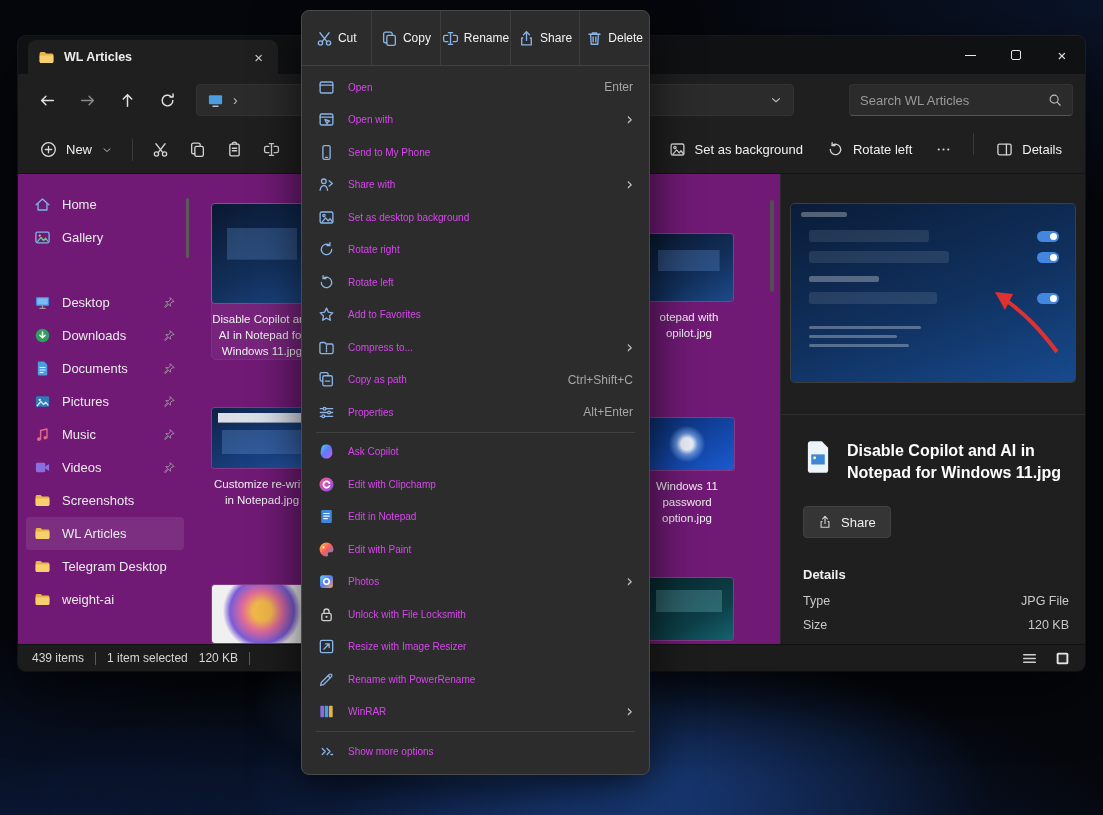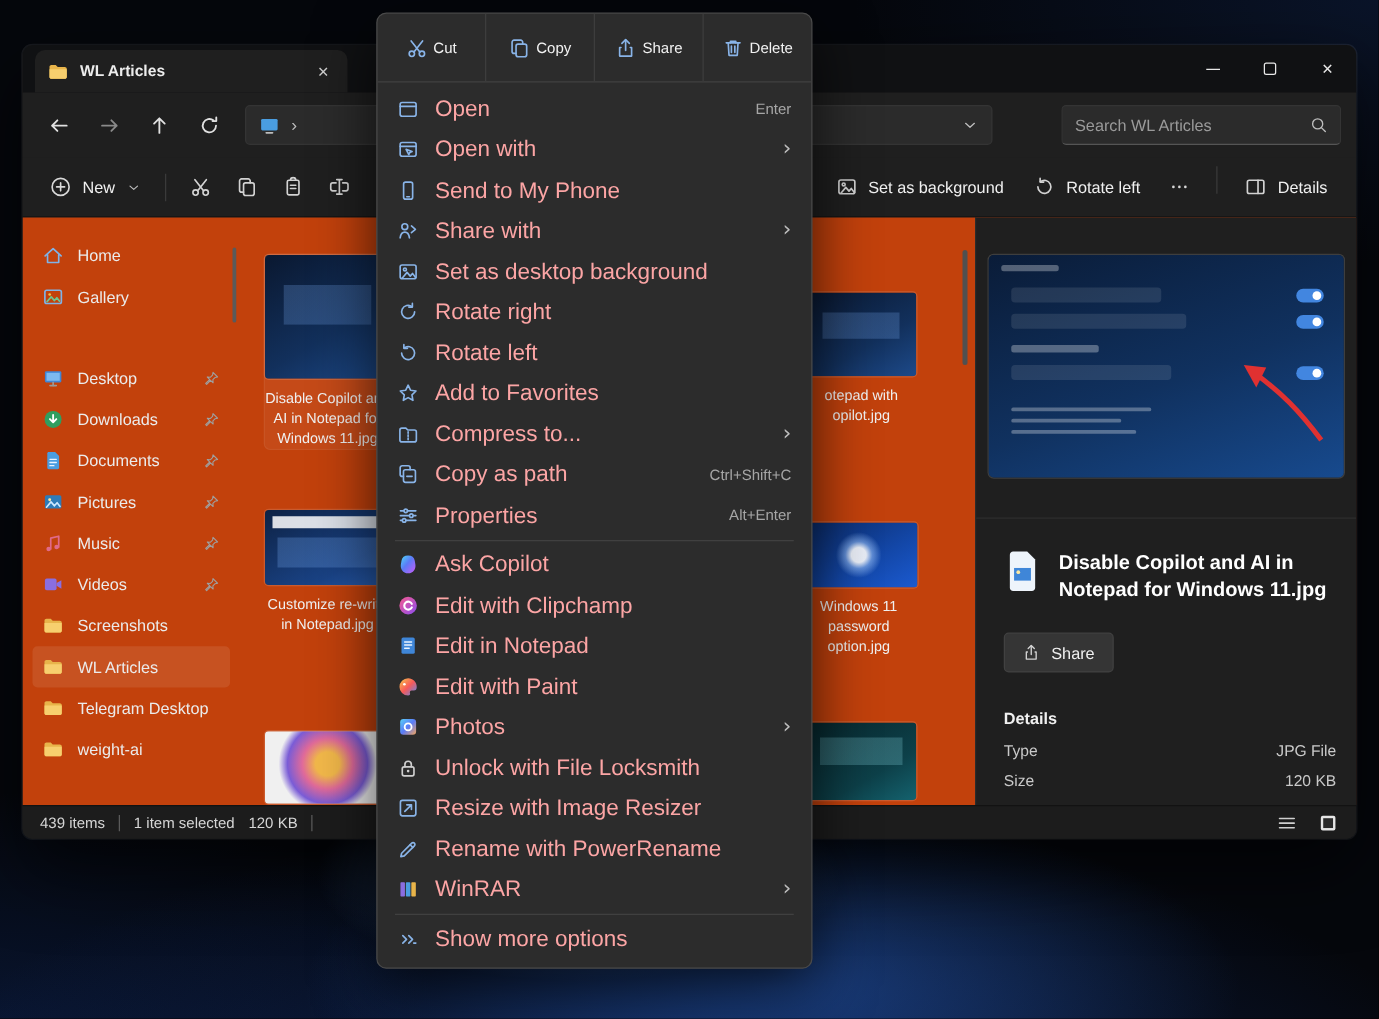--- a/index.html
+++ b/index.html
@@ -37,21 +37,21 @@
   .cmdbtn{width:37px;height:34px;display:flex;align-items:center;justify-content:center;border-radius:4px}
   .cmd-right{margin-left:auto;display:flex;align-items:flex-start;gap:2px}
   .cmd-text-btn{display:flex;align-items:center;gap:9px;height:34px;padding:0 11px;border-radius:4px}
   .icn{display:inline-flex;width:17px;height:17px;flex:none}
   .icn svg{width:100%;height:100%}
   .icn svg *{fill:none;stroke:#89b4e8;stroke-width:1.25;stroke-linecap:round;stroke-linejoin:round}
   .icn.gray svg *{stroke:#d2d2d2}
   .icn.small{width:14px;height:14px}
   .icn.tiny{width:12px;height:12px}
   
-  .bodyrow{flex:1;display:flex;background:#c2410c;min-height:0}
+  .bodyrow{flex:1;display:flex;background:#701a75;min-height:0}
   .sidebar{width:172px;padding:14px 6px 0 8px;position:relative;flex:none}
   .sb-item{height:33px;display:flex;align-items:center;gap:11px;padding:0 8px;border-radius:4px}
   .sb-label{font-size:13px;color:#ebebeb;white-space:nowrap;overflow:hidden;flex:1}
   .sb-item.sel{background:rgba(255,255,255,.09)}
   .sb-gap{height:32px}
   .sb-scroll{position:absolute;right:1px;top:24px;width:3px;height:60px;background:#5a5a5a;border-radius:2px}
   .files{flex:1;position:relative;min-width:0}
   .fcard{position:absolute;display:flex;flex-direction:column;align-items:center;gap:8px}
   .fcard.sel{background:rgba(255,255,255,.05);outline:1px solid rgba(255,255,255,.10);border-radius:4px}
   .fthumb{width:100%;border-radius:3px;box-shadow:0 0 0 1px rgba(255,255,255,.14)}
@@ -100,21 +100,21 @@
   .st-right{margin-left:auto;display:flex;align-items:center;gap:16px}
   
   .ctxmenu{position:absolute;left:301px;top:10px;width:349px;background:#2c2c2c;border:1px solid #4a4a4a;border-radius:8px;
       box-shadow:0 16px 48px rgba(0,0,0,.7);z-index:50;padding-bottom:4px}
   .quickbar{height:55px;display:flex;align-items:stretch;border-bottom:1px solid #404040}
   .qa{flex:1;display:flex;flex-direction:row;align-items:center;justify-content:center;gap:5px}
   .qa + .qa{border-left:1px solid #3d3d3d}
   .qa-label{font-size:12px;color:#f2f2f2}
   .menu-list{padding:5px 6px 2px}
   .mi{height:32.5px;display:flex;align-items:center;gap:13px;padding:0 10px;border-radius:4px}
-  .mi-label{font-size:18px;color:#fca5a5;white-space:nowrap}
+  .mi-label{font-size:10px;color:#d946ef;white-space:nowrap}
   .mi-right{margin-left:auto;font-size:12px;color:#a6a6a6;white-space:nowrap}
   .mi-right.chev{font-size:17px;color:#bdbdbd;line-height:1;font-family:"DejaVu Sans",sans-serif}
   .msep{height:1px;background:#404040;margin:3px 8px}
 </style>
 </head>
 <body>
 
 <div id="stage">
 
   <div class="window">
@@ -556,20 +556,29 @@
             <svg viewBox="0 0 16 16">
               <rect x="5.5" y="5" width="8" height="9.5" rx="1.5"></rect>
               <path d="M10.5 5V3.5c0-.8-.7-1.5-1.5-1.5H4c-.8 0-1.5.7-1.5 1.5v7c0 .8.7 1.5 1.5 1.5h1.5"></path>
             </svg>
           </span>
           <span class="qa-label">Copy</span>
         </div>
         <div class="qa">
           <span class="icn">
             <svg viewBox="0 0 16 16">
+              <path d="M6 2.5h4M8 2.5v11M6 13.5h4"></path>
+              <path d="M10.5 5H13c.8 0 1.5.7 1.5 1.5v3c0 .8-.7 1.5-1.5 1.5h-2.5M5.5 11H3c-.8 0-1.5-.7-1.5-1.5v-3C1.5 5.7 2.2 5 3 5h2.5"></path>
+            </svg>
+          </span>
+          <span class="qa-label">Rename</span>
+        </div>
+        <div class="qa">
+          <span class="icn">
+            <svg viewBox="0 0 16 16">
               <path d="M8 1.8v8"></path>
               <path d="M5.2 4.4L8 1.6l2.8 2.8"></path>
               <path d="M4.5 7.5H3.5v6.5h9V7.5h-1"></path>
             </svg>
           </span>
           <span class="qa-label">Share</span>
         </div>
         <div class="qa">
           <span class="icn">
             <svg viewBox="0 0 16 16">

